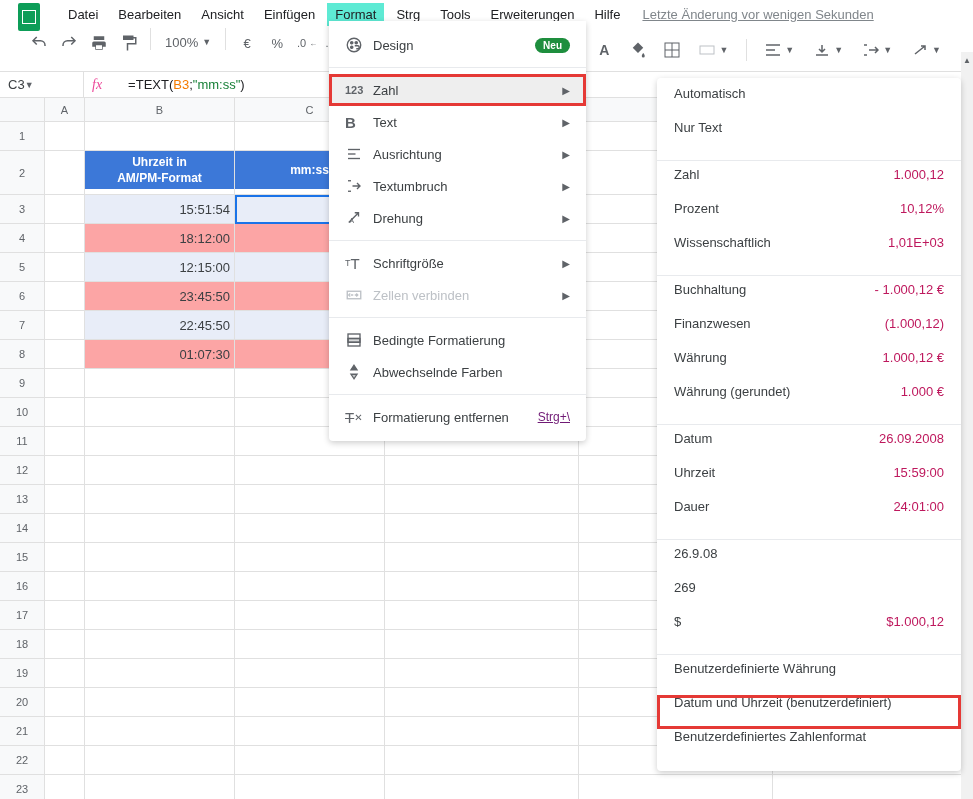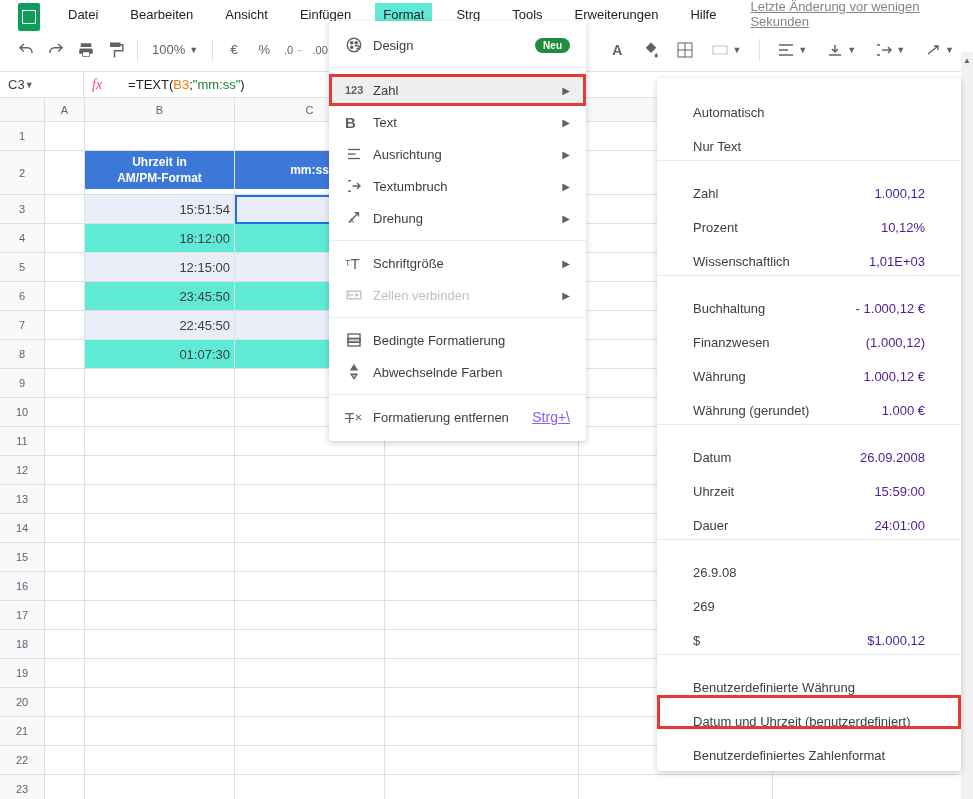--- a/index.html
+++ b/index.html
@@ -1,27 +1,27 @@
 <!DOCTYPE html>
 <html><head>
 <meta charset="utf-8">
 <style>
 * { margin:0; padding:0; box-sizing:border-box; }
 body { font-family:Arial,sans-serif; font-size:13px; color:#3c4043; width:973px; height:799px; overflow:hidden; background:#fff; position:relative; }
 
 
-.menubar { display:flex; align-items:center; height:28px; padding-left:60px; gap:16px; }
+.menubar { display:flex; align-items:center; height:28px; padding-left:60px; gap:4px; }
 .logo { position:absolute; left:18px; top:3px; width:22px; height:28px; background:#0d9d58; border-radius:2px; display:flex; align-items:center; justify-content:center; }
 .logo::after { content:""; display:block; width:12px; height:12px; border:1.5px solid #fff; border-radius:0; }
 .menu-item { padding:4px 8px; cursor:pointer; color:#202124; }
 .menu-item.active { background:#5eead4; }
 .last-change { margin-left:10px; color:#80868b; text-decoration:underline; font-size:13px; cursor:pointer; }
 
 
-.toolbar { display:flex; align-items:center; height:44px; border-bottom:1px solid #e0e0e0; padding:0 11px; color:#5f6368; }
+.toolbar { display:flex; height:44px; border-bottom:1px solid #e0e0e0; padding:0 24px; color:#5f6368; }
 .tbtn { width:30px; height:30px; display:flex; align-items:center; justify-content:center; cursor:pointer; border-radius:2px; }
 .tsep { width:1px; height:22px; background:#e0e0e0; margin:0 6px; }
 .tcombo { display:flex; align-items:center; padding:0 8px; height:28px; cursor:pointer; gap:4px; }
 .tcombo .caret { font-size:9px; color:#5f6368; }
 .tool-spacer { flex:1; }
 .tool-right { display:flex; align-items:center; padding-left:22px; gap:4px; }
 
 
 .fxbar { display:flex; align-items:center; height:26px; border-bottom:1px solid #e0e0e0; }
 .cellref { width:84px; padding:0 8px; border-right:1px solid #e0e0e0; height:100%; display:flex; align-items:center; justify-content:flex-start; }
@@ -50,43 +50,43 @@
 .cell.C { width:150px; }
 .cell.rest { width:194px; }
 
 .row.r1 { height:29px; }
 .row.r2 { height:44px; }
 .row.r2 .rh { line-height:44px; }
 .row.r2 .cell { line-height:16px; padding-top:5px; }
 
 .hdrcell { background:#3c78d8; color:#fff; font-weight:bold; text-align:center; font-size:12px; }
 .band-even { background:#e8edf8; }
-.band-odd { background:#5eead4; }
+.band-odd { background:#fca5a5; }
 
 
 .sel-cell { position:absolute; border:2px solid #1a73e8; pointer-events:none; }
 
 
 .fmt-menu { position:absolute; left:329px; top:21px; width:257px; background:#fff; box-shadow:0 2px 6px rgba(0,0,0,.2); border-radius:0 0 4px 4px; padding:8px 0; z-index:10; }
 .fmt-row { display:flex; align-items:center; height:32px; padding:0 16px; cursor:pointer; color:#3c4043; position:relative; }
 .fmt-ico { width:28px; color:#5f6368; font-size:14px; display:flex; align-items:center; }
 .fmt-label { flex:1; }
 .fmt-arrow { color:#5f6368; font-size:10px; }
 .fmt-sep { height:1px; background:#e8eaed; margin:6px 0; }
-.fmt-shortcut { color:#8b5cf6; font-size:14px;text-decoration:underline; }
+.fmt-shortcut { color:#701a75; font-size:12px;text-decoration:underline; }
 .fmt-row.disabled { color:#bdc1c6; }
 .fmt-row.disabled .fmt-ico { color:#bdc1c6; }
 .badge-neu { background:#1e8e3e; color:#fff; font-size:10px; font-weight:bold; padding:2px 8px; border-radius:10px; margin-left:auto; }
 .fmt-row.highlight { outline:3px solid #e53935; outline-offset:-3px; background:#eeeeee; }
 
 
 .num-menu { position:absolute; left:657px; top:78px; width:304px; background:#fff; box-shadow:0 2px 6px rgba(0,0,0,.2); border-radius:4px; padding:8px 0; z-index:11; }
-.num-row { display:flex; align-items:flex-end; height:34px; padding:0 36px; cursor:pointer; color:#3c4043; }
+.num-row { display:flex; align-items:flex-start; height:34px; padding:0 17px; cursor:pointer; color:#3c4043; }
 .num-label { flex:1; }
-.num-ex { color:#4c1d95;margin-top:21px; }
+.num-ex { color:#be185d; }
 .num-sep { height:1px; background:#e8eaed; margin:6px 0; }
 .num-row.highlight { outline:3px solid #e53935; outline-offset:-3px; }
 
 .scrollbar-v { position:absolute; right:0; top:52px; width:12px; bottom:0; background:#f1f1f1; }
 .scroll-arrow { width:12px; height:16px; display:flex; align-items:center; justify-content:center; font-size:8px; color:#5f6368; }
 
 svg { display:block; }
 </style>
 </head>
 <body>

